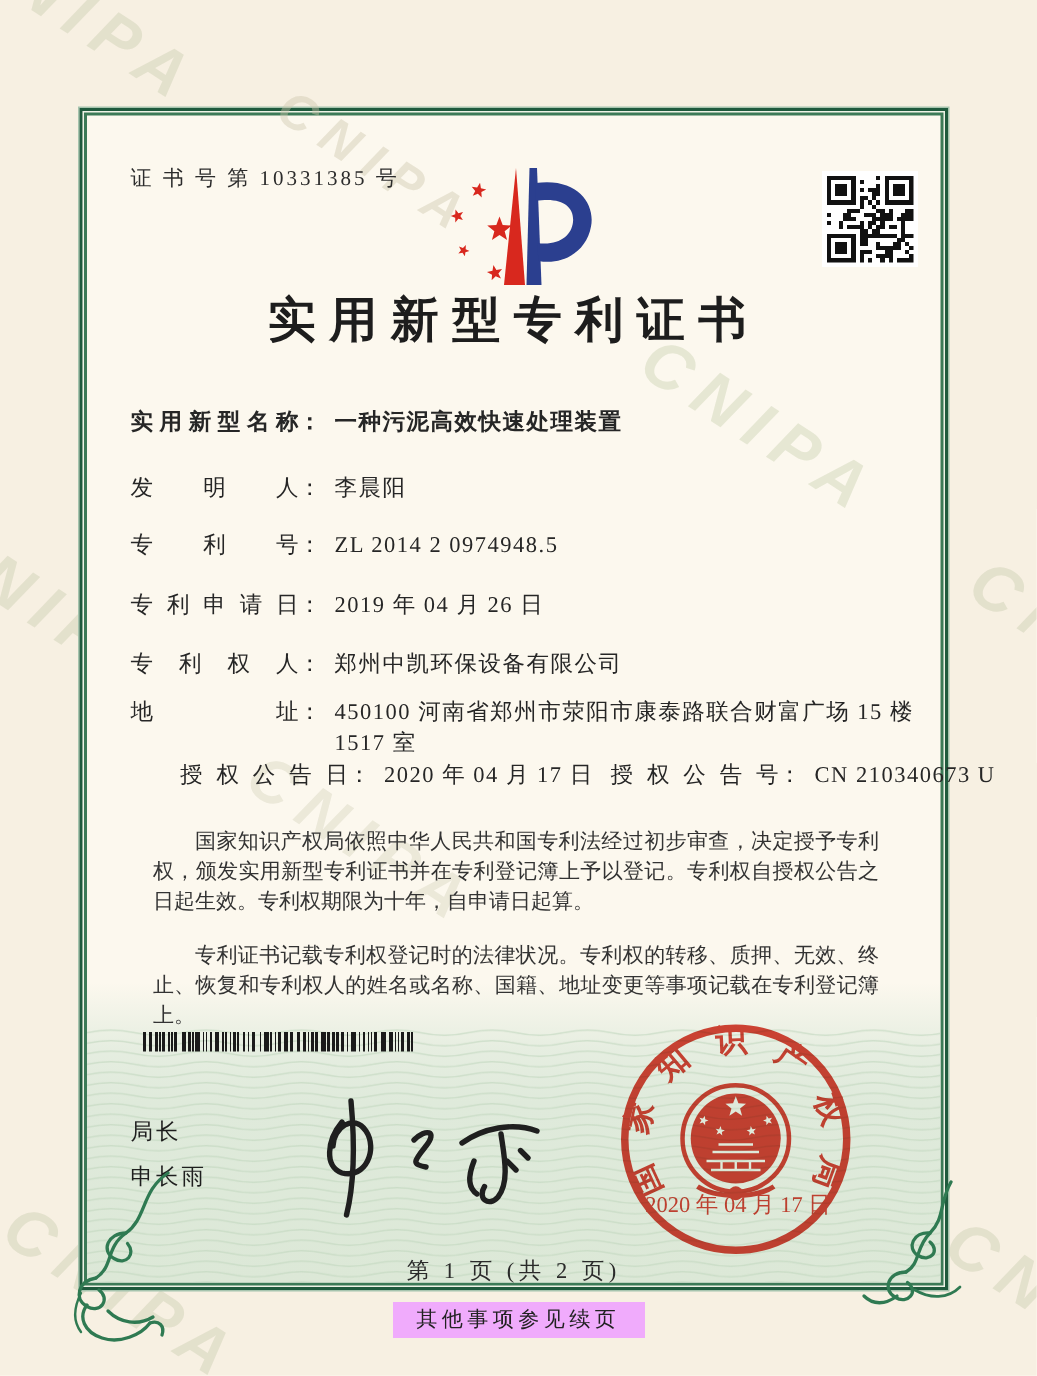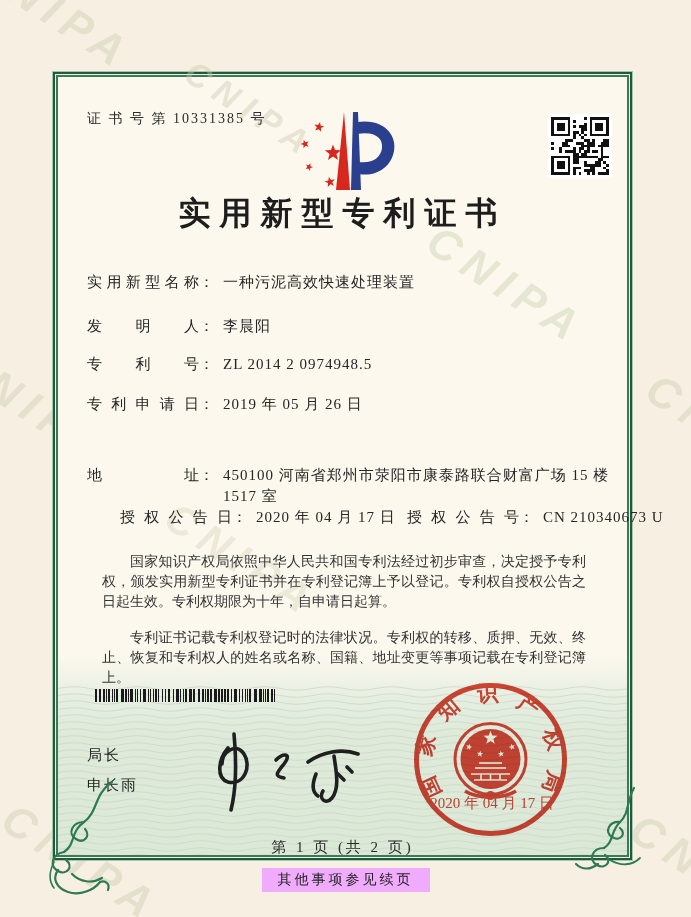--- a/index.html
+++ b/index.html
@@ -67,21 +67,21 @@
     font-size:15px;line-height:21px;white-space:nowrap;
   }
   .flabel{
     display:inline-block;width:112px;
     text-align:justify;text-align-last:justify;
     vertical-align:top;
   }
   .fcolon{display:inline-block;vertical-align:top;}
   .fvalue{display:inline-block;margin-left:9px;vertical-align:top;letter-spacing:1px;}
   .fvalue.wrap{white-space:normal;width:402px;line-height:21px;}
-  .r1{top:198px;} .r2{top:242px;} .r3{top:280px;} .r4{top:320px;} .r5{top:359px;}
+  .r1{top:198px;font-weight:bold;} .r2{top:242px;} .r3{top:280px;} .r4{top:320px;} .r5{top:359px;}
   .r6{top:391px;} .r7{top:433px;display:flex;}
   .pair{white-space:nowrap;margin-left:33px;}
   .pair1{width:254px;flex:none;}
 
   
   .body-text{
     position:absolute;left:31px;top:462px;width:516px;
     font-size:14px;line-height:20px;color:#333;
     text-align:justify;
   }
@@ -379,21 +379,24 @@
   <div class="frow r1">
     <span class="flabel">实用新型名称</span><span class="fcolon">：</span><span class="fvalue">一种污泥高效快速处理装置</span>
   </div>
   <div class="frow r2">
     <span class="flabel">发明人</span><span class="fcolon">：</span><span class="fvalue">李晨阳</span>
   </div>
   <div class="frow r3">
     <span class="flabel">专利号</span><span class="fcolon">：</span><span class="fvalue">ZL 2014 2 0974948.5</span>
   </div>
   <div class="frow r4">
-    <span class="flabel">专利申请日</span><span class="fcolon">：</span><span class="fvalue">2019 年 05 月 26 日</span>
+    <span class="flabel">专利申请日</span><span class="fcolon">：</span><span class="fvalue">2019 年 04 月 26 日</span>
+  </div>
+  <div class="frow r5">
+    <span class="flabel">专利权人</span><span class="fcolon">：</span><span class="fvalue">郑州中凯环保设备有限公司</span>
   </div>
   <div class="frow r6">
     <span class="flabel">地址</span><span class="fcolon">：</span><span class="fvalue wrap">450100 河南省郑州市荥阳市康泰路联合财富广场 15 楼 1517 室</span>
   </div>
   <div class="frow r7">
     <span class="pair pair1">
       <span class="flabel">授权公告日</span><span class="fcolon">：</span><span class="fvalue">2020 年 04 月 17 日</span>
     </span>
     <span class="pair">
       <span class="flabel">授权公告号</span><span class="fcolon">：</span><span class="fvalue">CN 210340673 U</span>

